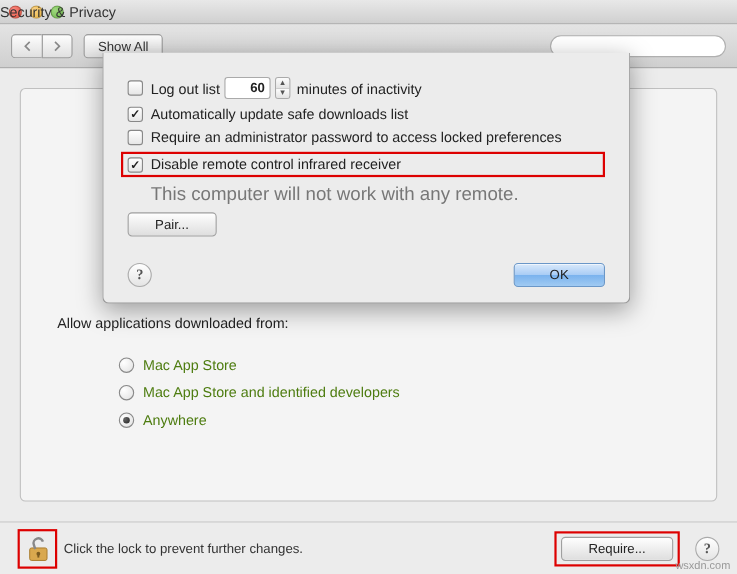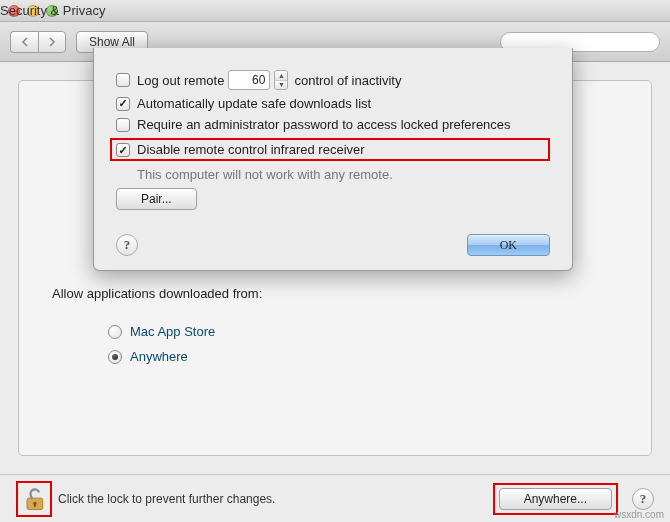--- a/index.html
+++ b/index.html
@@ -101,60 +101,59 @@
     .checkbox {
       width: 14px; height: 14px; border: 1px solid #888;
       border-radius: 3px; background: linear-gradient(#fff,#e6e6e6);
       margin-right: 7px; display: inline-flex; align-items: center; justify-content: center;
       font-size: 11px; color: #222;
     }
     .checkbox.checked::after { content: "✓"; font-weight: bold; }
     .numfield {
       width: 42px; height: 20px; border: 1px solid #aaa; border-radius: 3px;
       background: #fff; text-align: right; padding-right: 4px; font-size: 12px;
-      margin: 0 4px; display: inline-flex; align-items: center; justify-content: flex-end;
+      margin: 0 4px; display: inline-flex; align-items: center; justify-content: flex-end; font-weight: bold;
     }
     .stepper {
       width: 14px; height: 20px; display: inline-flex; flex-direction: column;
       border: 1px solid #aaa; border-radius: 3px; overflow: hidden; margin-right: 6px;
     }
     .stepper div { flex:1; display:flex; align-items:center; justify-content:center; font-size:7px; background: linear-gradient(#fdfdfd,#e3e3e3); line-height:1; color:#555;}
     .stepper div:first-child { border-bottom: 1px solid #ccc; }
     .highlight { border: 2px solid #d00; padding: 2px 4px; margin-left: -6px; align-items: flex-end; }
     .hint {
-      font-size: 13px; color: #777; margin-left: 21px; margin-bottom: 8px;
+      font-size: 17px; color: #777; margin-left: 21px; margin-bottom: 8px;
     }
     .pair-row {
       display: flex; justify-content: flex-start; margin-bottom: 24px; margin-top: -2px;
     }
     .aqua-btn {
       height: 22px; padding: 0 24px;
       border: 1px solid #a0a0a0; border-radius: 4px;
       background: linear-gradient(#fefefe,#dedede);
       font-size: 12px; color: #222;
       display: inline-flex; align-items: center; justify-content: center;
       box-shadow: 0 1px 0 rgba(255,255,255,0.6) inset;
     }
     .aqua-btn.default {
       background: linear-gradient(#d9e9fb 0%, #aacdf5 48%, #7bb3ee 52%, #a0caf2 100%);
       border-color: #6a97c8;
-      font-family: Liberation Serif, serif;
     }
     .sheet-bottom {
       display: flex; align-items: center; justify-content: space-between;
     }
     .help-btn {
       width: 22px; height: 22px; border-radius: 50%;
       border: 1px solid #aaa; background: linear-gradient(#fff,#e4e4e4);
       display: inline-flex; align-items: center; justify-content: center;
       color: #555; font-family: Georgia, serif; font-weight: bold; font-size: 13px;
     }
     .allow-section { position: absolute; top: 286px; left: 52px; right: 52px; }
     .allow-title { font-size: 13px; color: #222; margin-bottom: 23px; }
-    .radio-row { display: flex; align-items: center; margin: 0 0 10px 56px; font-size: 13px; color: #0c4a6e; }
+    .radio-row { display: flex; align-items: center; margin: 0 0 10px 56px; font-size: 13px; color: #4d7c0f; }
     .radio {
       width: 14px; height: 14px; border: 1px solid #888; border-radius: 50%;
       background: radial-gradient(circle at 30% 30%, #fff, #e0e0e0);
       margin-right: 8px; display: inline-flex; align-items: center; justify-content: center;
     }
     .radio.selected::after {
       content: ""; width: 6px; height: 6px; border-radius: 50%;
       background: radial-gradient(circle at 30% 30%, #666, #222);
     }
     .footer {
@@ -213,27 +212,27 @@
   </div>
 </div>
 
 <div class="content">
   <div class="prefs-panel"></div>
 </div>
 
 <div class="sheet">
   <div class="row">
     <span class="checkbox"></span>
-    <span>Log out remote</span>
+    <span>Log out list</span>
     <span class="numfield">60</span>
     <span class="stepper">
         <div>▲</div>
         <div>▼</div>
       </span>
-    <span>control of inactivity</span>
+    <span>minutes of inactivity</span>
   </div>
   <div class="row">
     <span class="checkbox checked"></span>
     <span>Automatically update safe downloads list</span>
   </div>
   <div class="row">
     <span class="checkbox"></span>
     <span>Require an administrator password to access locked preferences</span>
   </div>
   <div class="row highlight">
@@ -248,37 +247,41 @@
     <span class="help-btn">?</span>
     <span class="aqua-btn default" style="padding:0 32px">OK</span>
   </div>
 </div>
 
 <div class="allow-section">
   <div class="allow-title">Allow applications downloaded from:</div>
   <div class="radio-row">
     <span class="radio"></span>
     <span>Mac App Store</span>
+  </div>
+  <div class="radio-row">
+    <span class="radio"></span>
+    <span>Mac App Store and identified developers</span>
   </div>
   <div class="radio-row">
     <span class="radio selected"></span>
     <span>Anywhere</span>
   </div>
 </div>
 
 <div class="footer">
   <span class="lock-wrap">
     <svg class="lock-icon" viewBox="0 0 32 32">
       <path d="M10 15 h14 a2 2 0 0 1 2 2 v9 a2 2 0 0 1 -2 2 h-14 a2 2 0 0 1 -2 -2 v-9 a2 2 0 0 1 2 -2 z" fill="#d9a84e" stroke="#a87a2c"></path>
       <path d="M12 15 v-5 a5 5 0 0 1 10 0" fill="none" stroke="#888" stroke-width="2.5" transform="rotate(-18 17 10)"></path>
       <circle cx="17" cy="21" r="2" fill="#7a5a20"></circle>
       <rect x="16" y="22" width="2" height="3" fill="#7a5a20"></rect>
     </svg>
   </span>
   <span class="footer-text">Click the lock to prevent further changes.</span>
   <span class="footer-spacer"></span>
   <span class="adv-wrap">
-    <span class="aqua-btn">Anywhere...</span>
+    <span class="aqua-btn">Require...</span>
   </span>
   <span class="help-btn" style="margin-left:8px">?</span>
 </div>
 
 <div class="watermark">wsxdn.com</div>
 
 </body></html>

